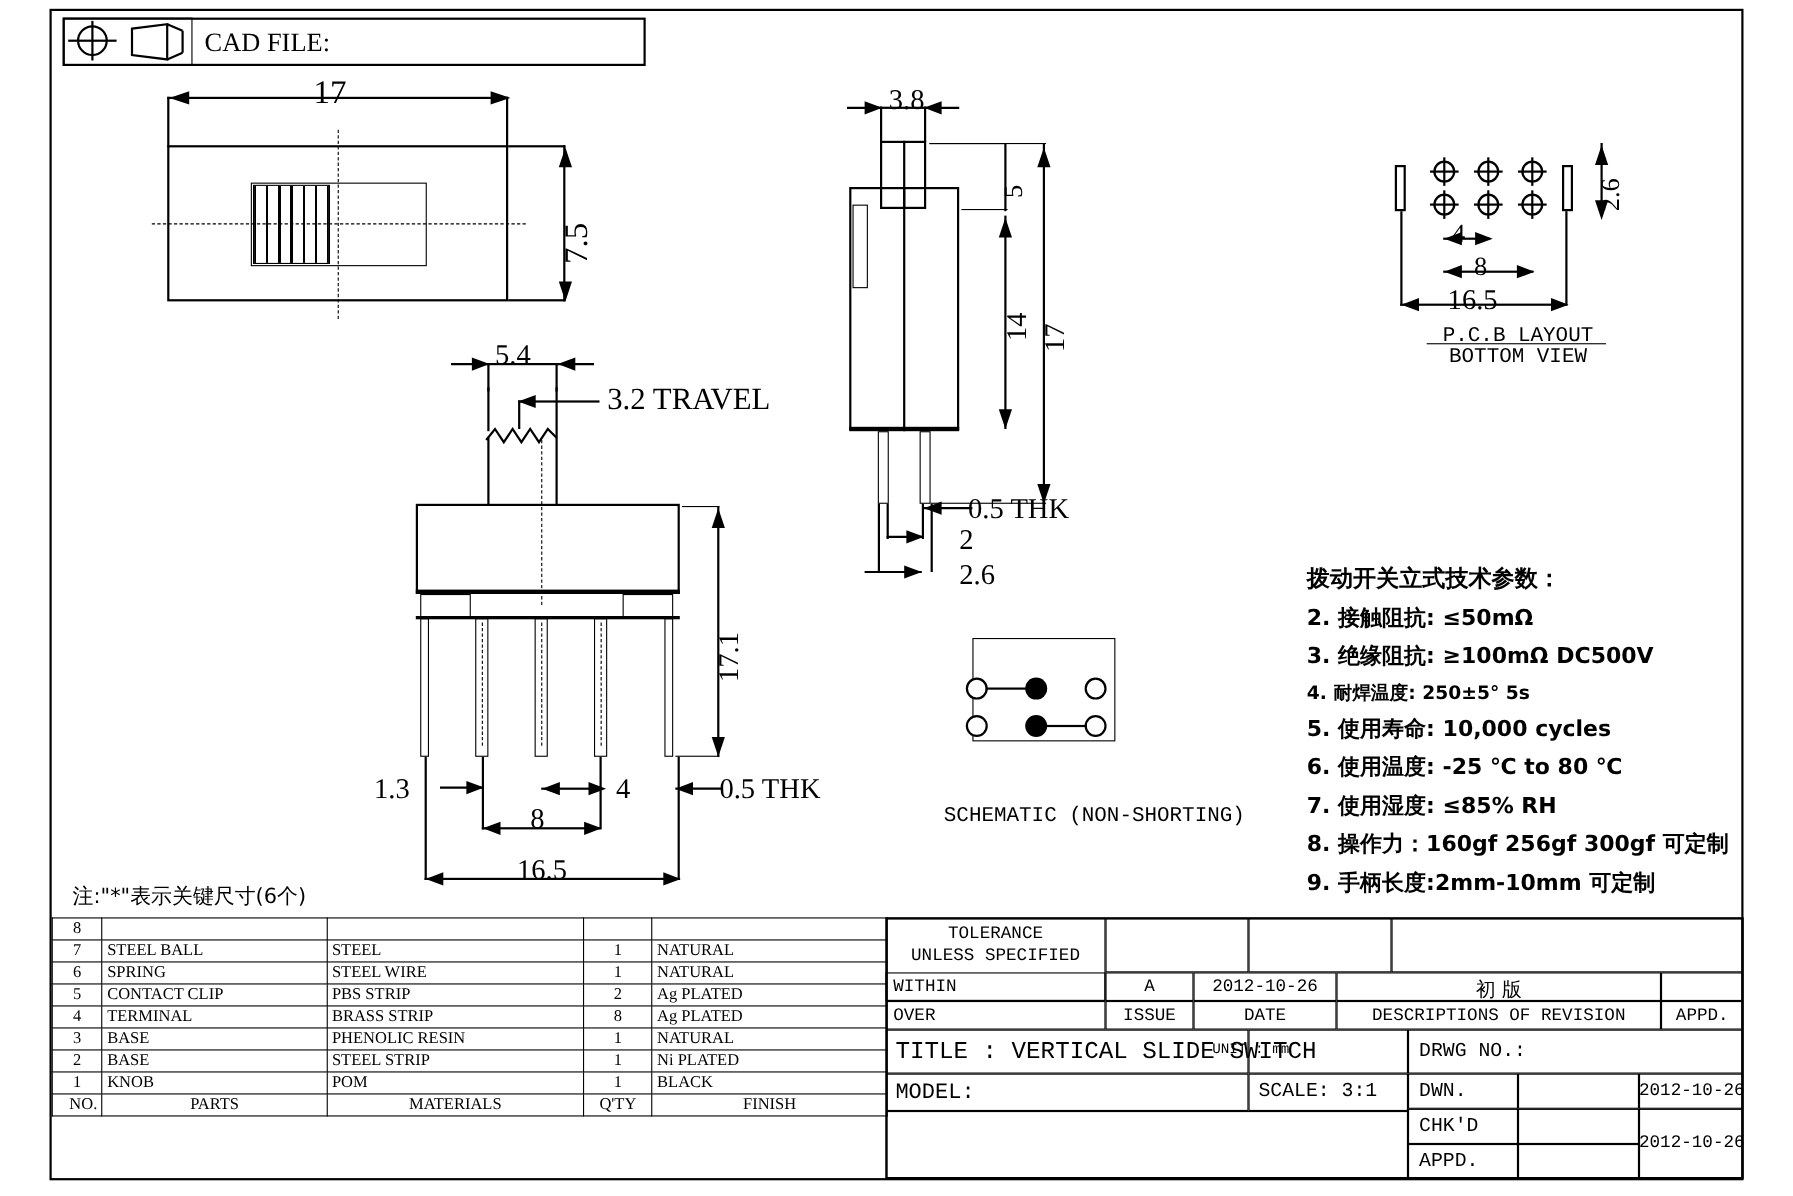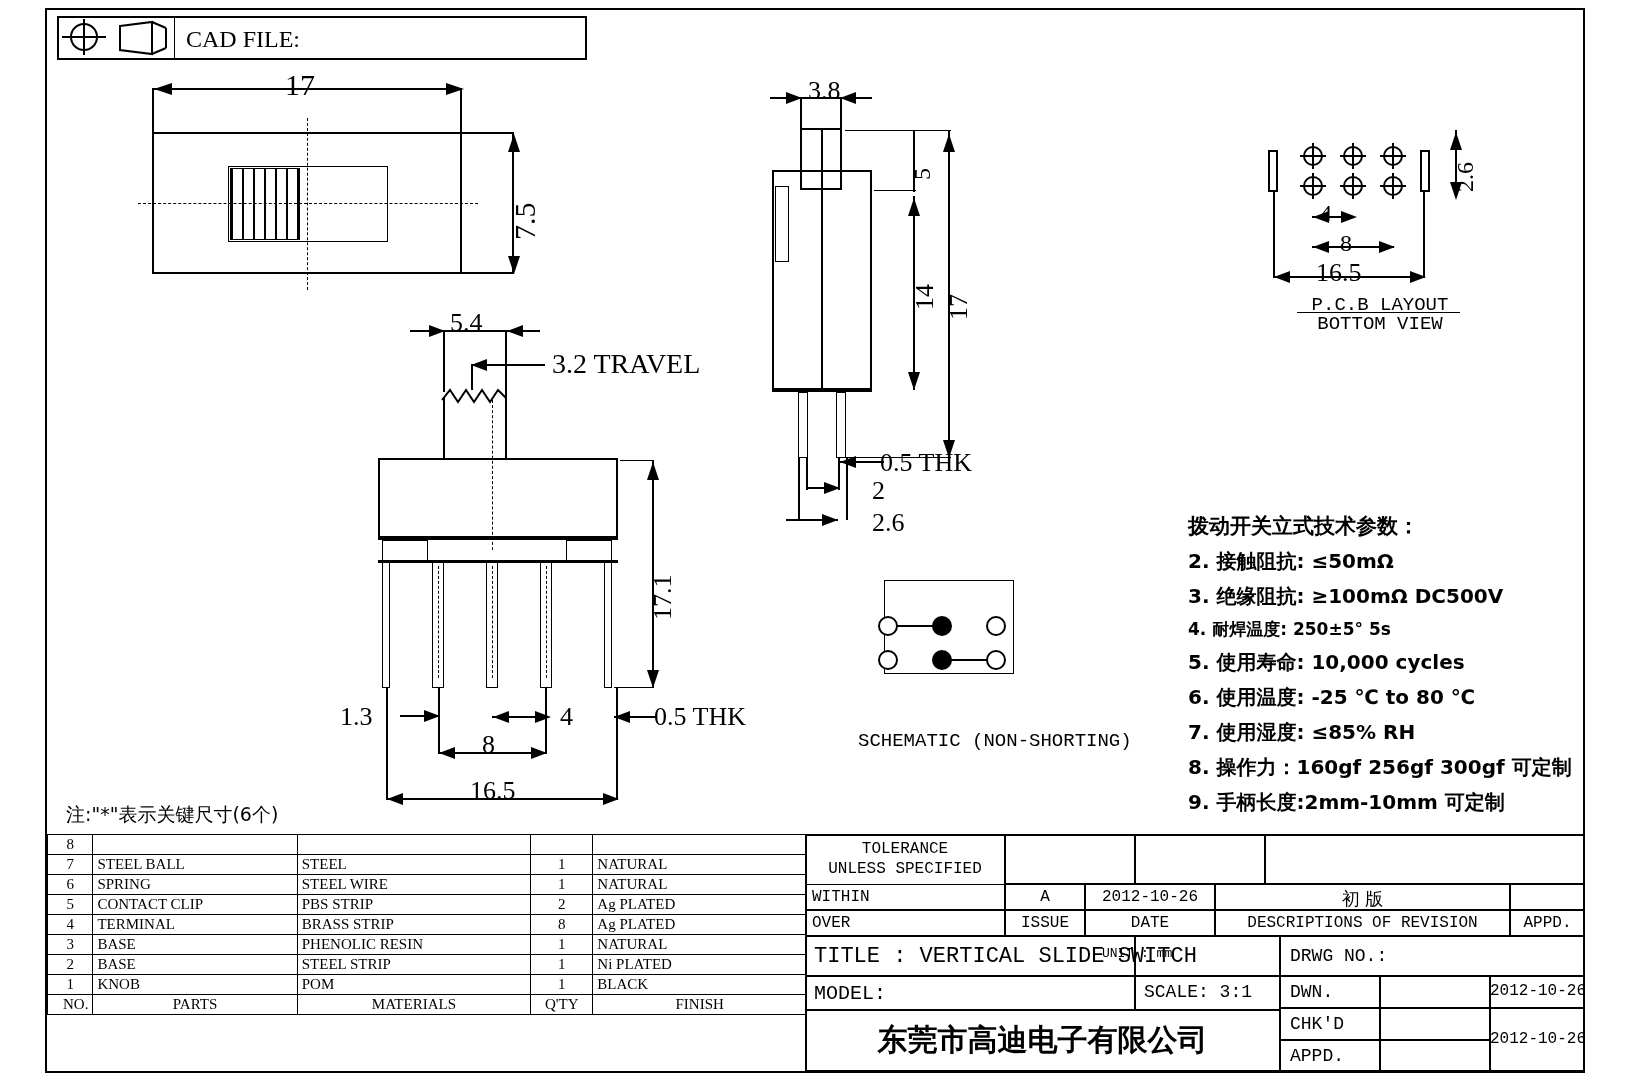--- a/index.html
+++ b/index.html
@@ -426,15 +426,14 @@
   <div class="txt mono" style="left:1290px;top:1014px;font-size:18px;">CHK'D</div>
   <div class="bx1" style="left:1380px;top:1008px;width:110px;height:32px;"></div>
   <div class="bx1" style="left:1490px;top:1008px;width:95px;height:64px;"></div>
   <div class="txt mono ctr" style="left:1490px;top:1030px;width:95px;font-size:16px;">2012-10-26</div>
 
   <div class="bx1" style="left:1280px;top:1040px;width:100px;height:32px;"></div>
   <div class="txt mono" style="left:1290px;top:1046px;font-size:18px;">APPD.</div>
   <div class="bx1" style="left:1380px;top:1040px;width:110px;height:32px;"></div>
 
   <div class="bx1" style="left:805px;top:1010px;width:475px;height:62px;"></div>
-  <div class="txt cnmain ctr" style="left:805px;top:1020px;width:475px;font-size:30px;font-weight:bold;">东莞市高迪电子有限公司</div>
 
 </div>
 
 </body></html>

